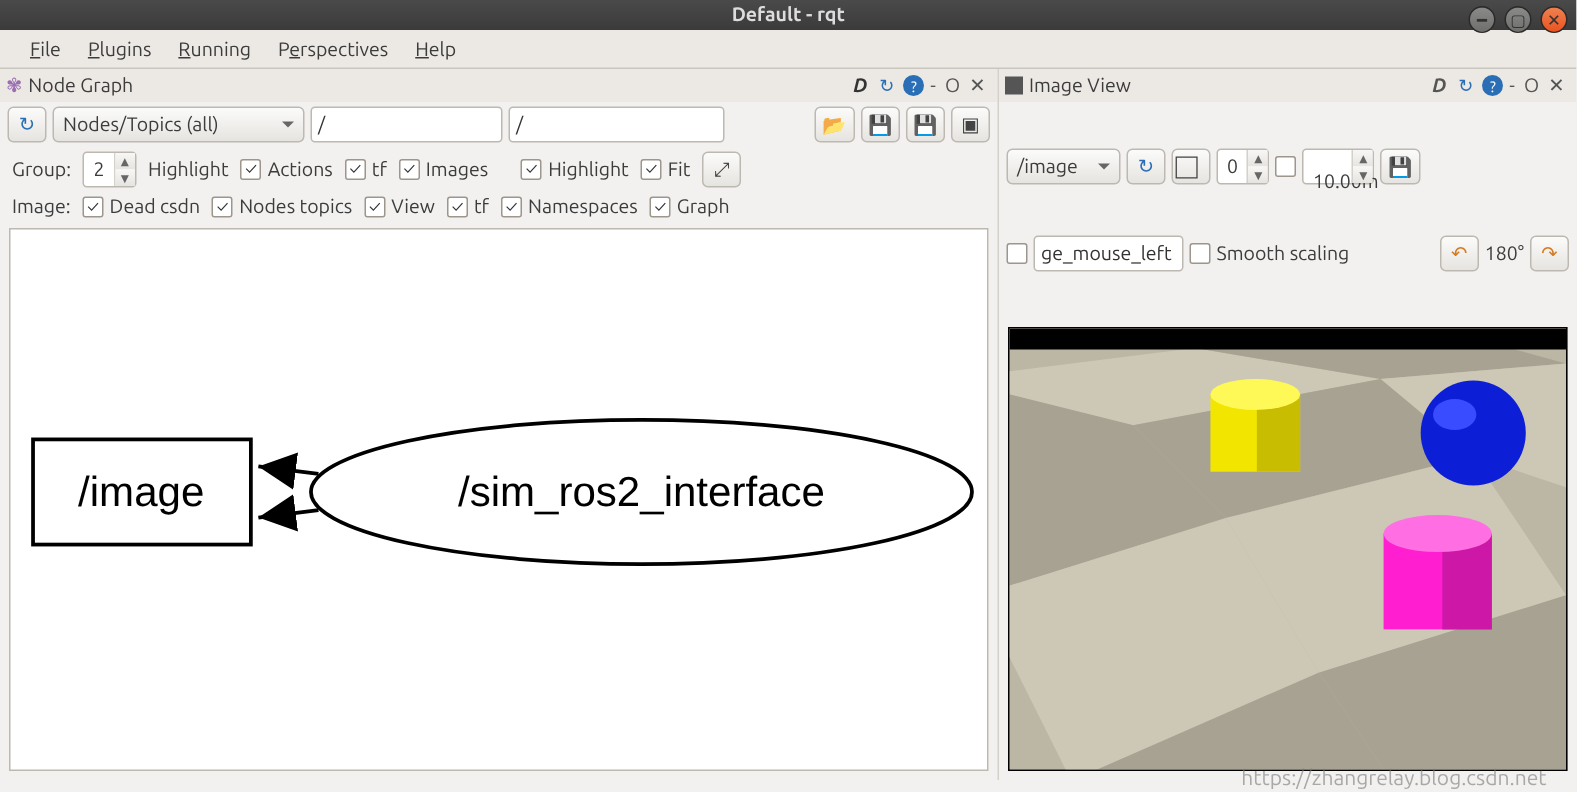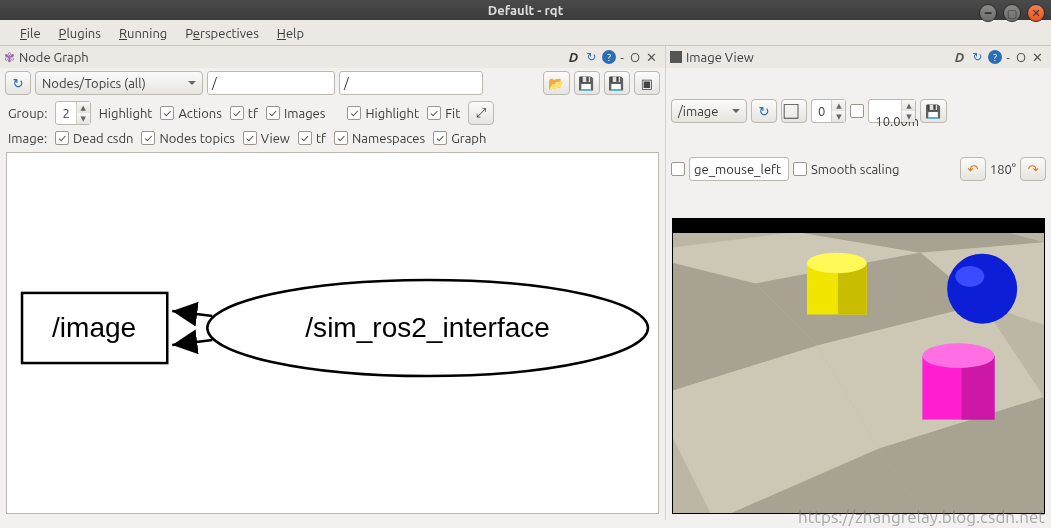--- a/index.html
+++ b/index.html
@@ -111,21 +111,21 @@
   .graph-canvas {
     margin:4px 6px 6px 6px; background:#fff; border:1px solid #bdb8b0;
     flex:1; position:relative;
   }
   
   .imgview-canvas {
     margin:6px; flex:1; background:#9e9a8b; border:1px solid #000;
     position:relative; overflow:hidden;
   }
   .imgview-canvas .blackbar{position:absolute;top:0;left:0;right:0;height:14px;background:#000;}
-  .watermark{position:absolute;right:6px;bottom:2px;font-size:17px;color:rgba(120,120,120,0.6);}
+  .watermark{position:absolute;right:20px;bottom:2px;font-size:14px;color:rgba(120,120,120,0.6);}
   .sep { width:6px; }
 </style>
 </head>
 <body>
 
 <div class="titlebar">
   <span>Default - rqt</span>
   <div class="window-controls">
     <div class="win-btn">━</div>
     <div class="win-btn">▢</div>

